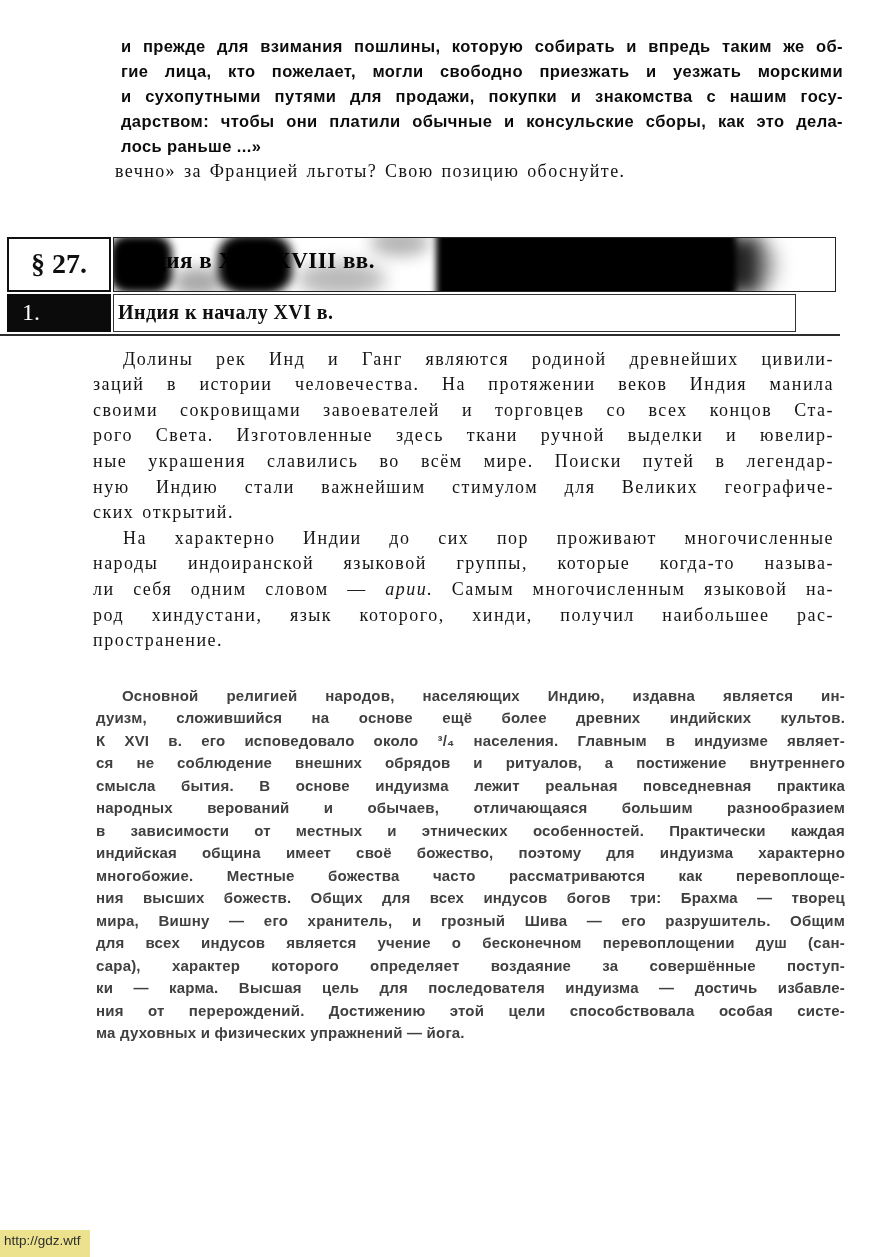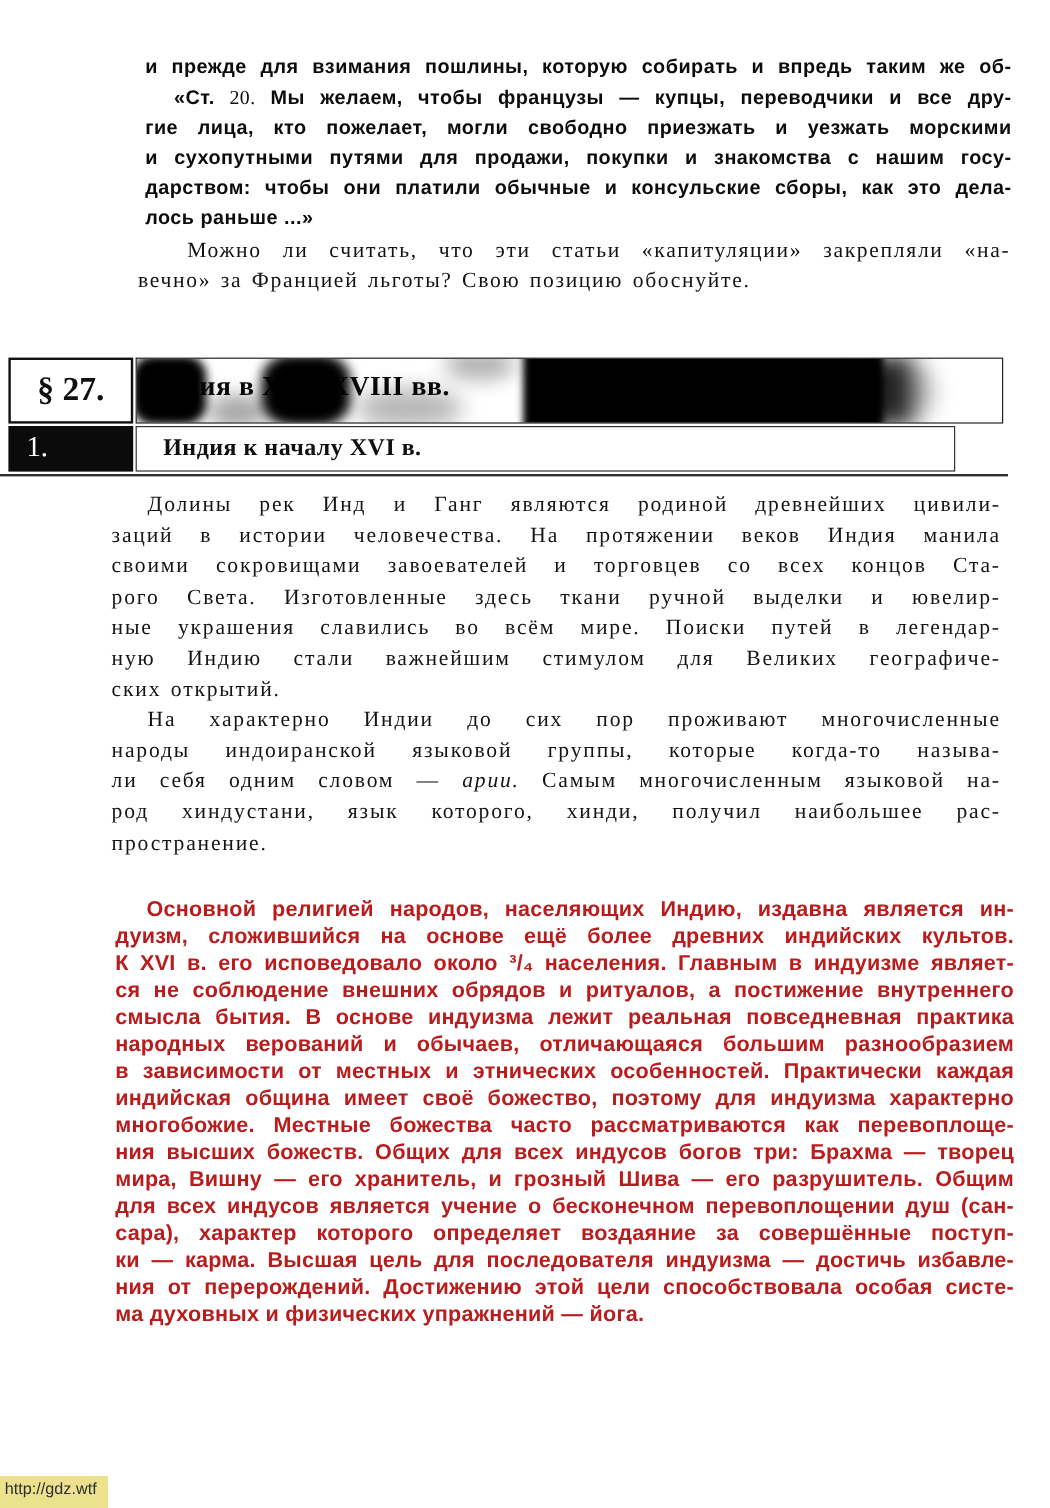--- a/index.html
+++ b/index.html
@@ -9,21 +9,21 @@
     width: 875px;
     height: 1257px;
     background: #ffffff;
     color: #101010;
     overflow: hidden;
     font-family: "Liberation Serif", serif;
   }
 
   
   .quote-block {
-    margin: 44px 0 0 121px;
+    margin: 34px 0 0 121px;
     width: 722px;
     font-family: "Liberation Sans", sans-serif;
     font-weight: bold;
     font-size: 16.5px;
     letter-spacing: 0.4px;
     line-height: 25.1px;
     color: #0c0c0c;
   }
   .jline { text-align: justify; text-align-last: justify; white-space: normal; }
   .jline.last { text-align-last: left; }
@@ -94,21 +94,21 @@
     padding-left: 15px;
     font-family: "Liberation Serif", serif;
     font-size: 24px;
   }
   .sub-title-box {
     width: 683px; height: 38px;
     margin-left: 2px;
     border: 1.5px solid #333;
     background: #fff;
     display: flex; align-items: center;
-    padding-left: 22px;
+    padding-left: 4px;
     font-family: "Liberation Serif", serif;
     font-weight: bold; font-size: 20px;
     letter-spacing: 0.4px;
   }
 
   
   .body-text {
     margin: 11px 0 0 93px;
     width: 741px;
     font-family: "Liberation Serif", serif;
@@ -120,53 +120,51 @@
   }
   .ind-body { text-indent: 30px; }
   .it { font-style: italic; }
 
   
   .hindu-block {
     margin: 31px 0 0 96px;
     width: 749px;
     font-family: "Liberation Sans", sans-serif;
     font-weight: bold;
-    font-size: 18px;
+    font-size: 15px;
     letter-spacing: 0.2px;
     line-height: 22.5px;
-    color: #b91c1c;
+    color: #404040;
   }
   .ind-h { text-indent: 26px; }
 
   
   .watermark {
     position: absolute; left: 0; top: 1230px;
     background: #ece28e;
     padding: 3px 9px 20px 4px;
     font-family: "Liberation Sans", sans-serif;
     font-size: 13.5px;
     color: #2e2e2e;
   }
 </style>
 </head>
 <body>
 
 <div class="page">
 
   <div class="quote-block">
     <div class="jline">и прежде для взимания пошлины, которую собирать и впредь таким же об-</div>
-    <div class="jline ind-q"><span>«Ст.</span><span class="st-num"> 20. </span><span>Мы желаем, чтобы французы — купцы, переводчики и все дру-</span></div>
     <div class="jline">гие лица, кто пожелает, могли свободно приезжать и уезжать морскими</div>
     <div class="jline">и сухопутными путями для продажи, покупки и знакомства с нашим госу-</div>
     <div class="jline">дарством: чтобы они платили обычные и консульские сборы, как это дела-</div>
     <div class="jline last">лось раньше ...»</div>
   </div>
 
   <div class="question">
-    <div class="jline ind-question">Можно ли считать, что эти статьи «капитуляции» закрепляли «на-</div>
     <div class="jline last">вечно» за Францией льготы? Свою позицию обоснуйте.</div>
   </div>
 
   <div class="section-header">
     <div class="hdr-row1">
       <div class="sec-num-box">§ 27.</div>
       <div class="sec-title-box">
         <span class="sec-title-text">Индия в XVI–XVIII вв.</span>
         <div class="smudge sm-e"></div>
         <div class="smudge sm-f"></div>

